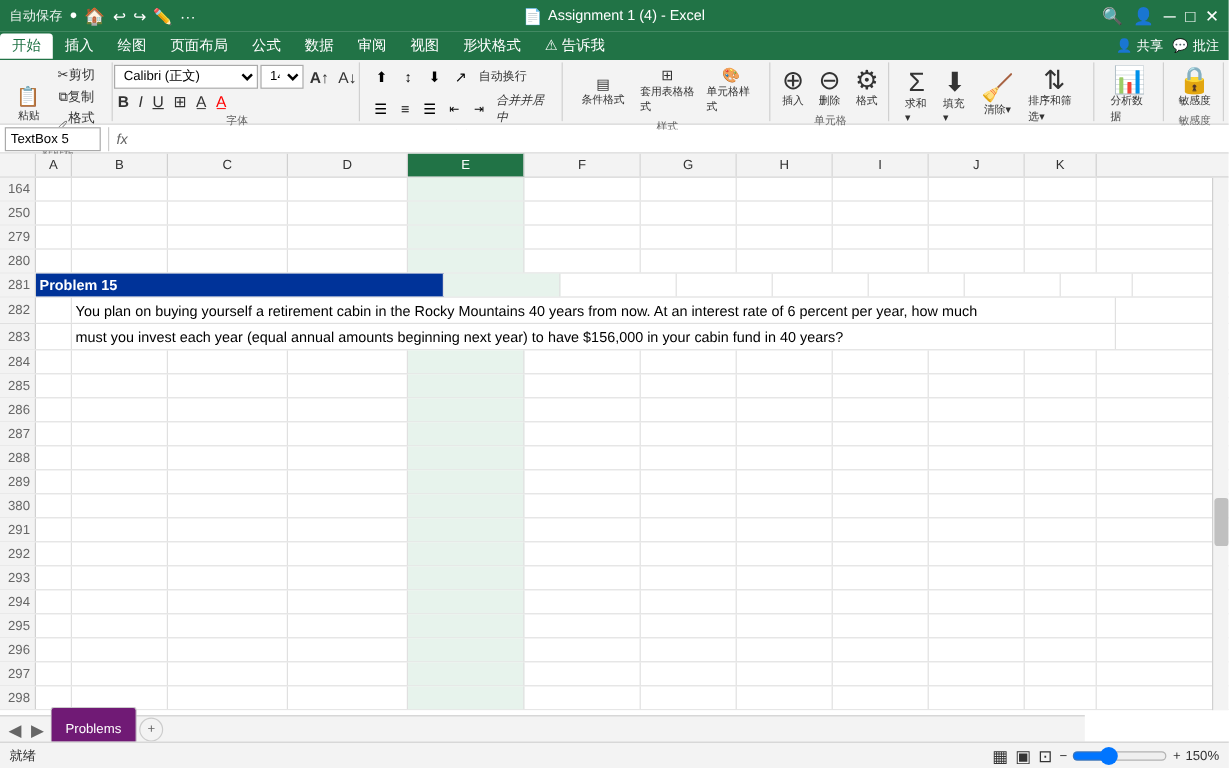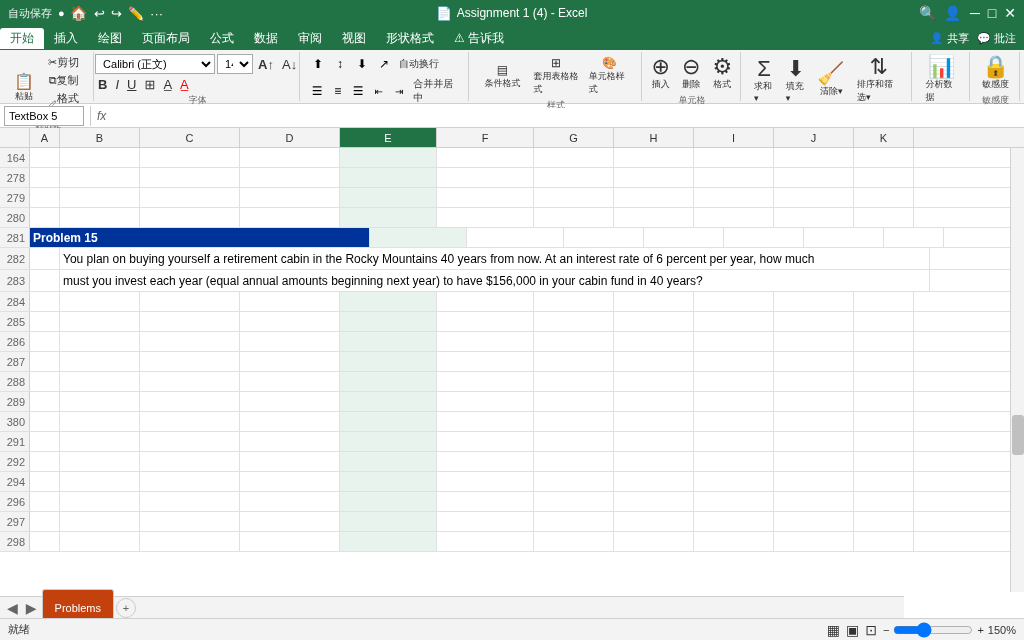--- a/index.html
+++ b/index.html
@@ -262,21 +262,21 @@
       right: 120px;
     }
     .sheet-nav { font-size: 14px; cursor: pointer; color: #666; padding: 0 3px; }
     .sheet-tab {
       padding: 12px 12px;
       font-size: 11px;
       border: 1px solid #ccc;
       border-bottom: none;
       border-radius: 3px 3px 0 0;
       cursor: pointer;
-      background: #c2410c;
+      background: #701a75;
       color: white;
     }
     .sheet-tab.add-tab {
       background: transparent;
       color: #666;
       border: 1px solid #ccc;
       border-radius: 50%;
       width: 20px;
       height: 20px;
       display: flex;
@@ -438,21 +438,21 @@
         <span class="align-btn">⬇</span>
         <span class="align-btn">↗</span>
         <span class="r-btn-small" style="font-size:10px;">自动换行</span>
       </div>
       <div class="font-row">
         <span class="align-btn">☰</span>
         <span class="align-btn">≡</span>
         <span class="align-btn">☰</span>
         <span class="align-btn" style="font-size:10px;">⇤</span>
         <span class="align-btn" style="font-size:10px;">⇥</span>
-        <span class="r-btn-small" style="font-size:10px;">合并并居中</span>
+        <span class="r-btn-small" style="font-size:10px;font-style:italic;">合并并居中</span>
       </div>
     </div>
     <div class="ribbon-group-label">对齐方式</div>
   </div>
 
 
   <div class="ribbon-group" style="min-width:100px;">
     <div class="ribbon-group-inner" style="flex-direction:column;gap:2px;">
       <div class="font-row">
         <div class="r-btn" style="font-size:9px;min-width:50px;">
@@ -568,21 +568,21 @@
       <div class="cell active-col" style="width:97px;"></div>
       <div class="cell" style="width:97px;"></div>
       <div class="cell" style="width:80px;"></div>
       <div class="cell" style="width:80px;"></div>
       <div class="cell" style="width:80px;"></div>
       <div class="cell" style="width:80px;"></div>
       <div class="cell" style="width:60px;"></div>
     </div>
 
     <div class="grid-row">
-      <div class="row-num">278</div>
+      <div class="row-num">250</div>
       <div class="cell" style="width:30px;"></div>
       <div class="cell" style="width:80px;"></div>
       <div class="cell" style="width:100px;"></div>
       <div class="cell" style="width:100px;"></div>
       <div class="cell active-col" style="width:97px;"></div>
       <div class="cell" style="width:97px;"></div>
       <div class="cell" style="width:80px;"></div>
       <div class="cell" style="width:80px;"></div>
       <div class="cell" style="width:80px;"></div>
       <div class="cell" style="width:80px;"></div>
@@ -769,21 +769,49 @@
         <div class="cell" style="width:100px;"></div>
         <div class="cell active-col" style="width:97px;"></div>
         <div class="cell" style="width:97px;"></div>
         <div class="cell" style="width:80px;"></div>
         <div class="cell" style="width:80px;"></div>
         <div class="cell" style="width:80px;"></div>
         <div class="cell" style="width:80px;"></div>
         <div class="cell" style="width:60px;"></div>
       </div>
     <div class="grid-row">
+        <div class="row-num">293</div>
+        <div class="cell" style="width:30px;"></div>
+        <div class="cell" style="width:80px;"></div>
+        <div class="cell" style="width:100px;"></div>
+        <div class="cell" style="width:100px;"></div>
+        <div class="cell active-col" style="width:97px;"></div>
+        <div class="cell" style="width:97px;"></div>
+        <div class="cell" style="width:80px;"></div>
+        <div class="cell" style="width:80px;"></div>
+        <div class="cell" style="width:80px;"></div>
+        <div class="cell" style="width:80px;"></div>
+        <div class="cell" style="width:60px;"></div>
+      </div>
+    <div class="grid-row">
         <div class="row-num">294</div>
+        <div class="cell" style="width:30px;"></div>
+        <div class="cell" style="width:80px;"></div>
+        <div class="cell" style="width:100px;"></div>
+        <div class="cell" style="width:100px;"></div>
+        <div class="cell active-col" style="width:97px;"></div>
+        <div class="cell" style="width:97px;"></div>
+        <div class="cell" style="width:80px;"></div>
+        <div class="cell" style="width:80px;"></div>
+        <div class="cell" style="width:80px;"></div>
+        <div class="cell" style="width:80px;"></div>
+        <div class="cell" style="width:60px;"></div>
+      </div>
+    <div class="grid-row">
+        <div class="row-num">295</div>
         <div class="cell" style="width:30px;"></div>
         <div class="cell" style="width:80px;"></div>
         <div class="cell" style="width:100px;"></div>
         <div class="cell" style="width:100px;"></div>
         <div class="cell active-col" style="width:97px;"></div>
         <div class="cell" style="width:97px;"></div>
         <div class="cell" style="width:80px;"></div>
         <div class="cell" style="width:80px;"></div>
         <div class="cell" style="width:80px;"></div>
         <div class="cell" style="width:80px;"></div>

